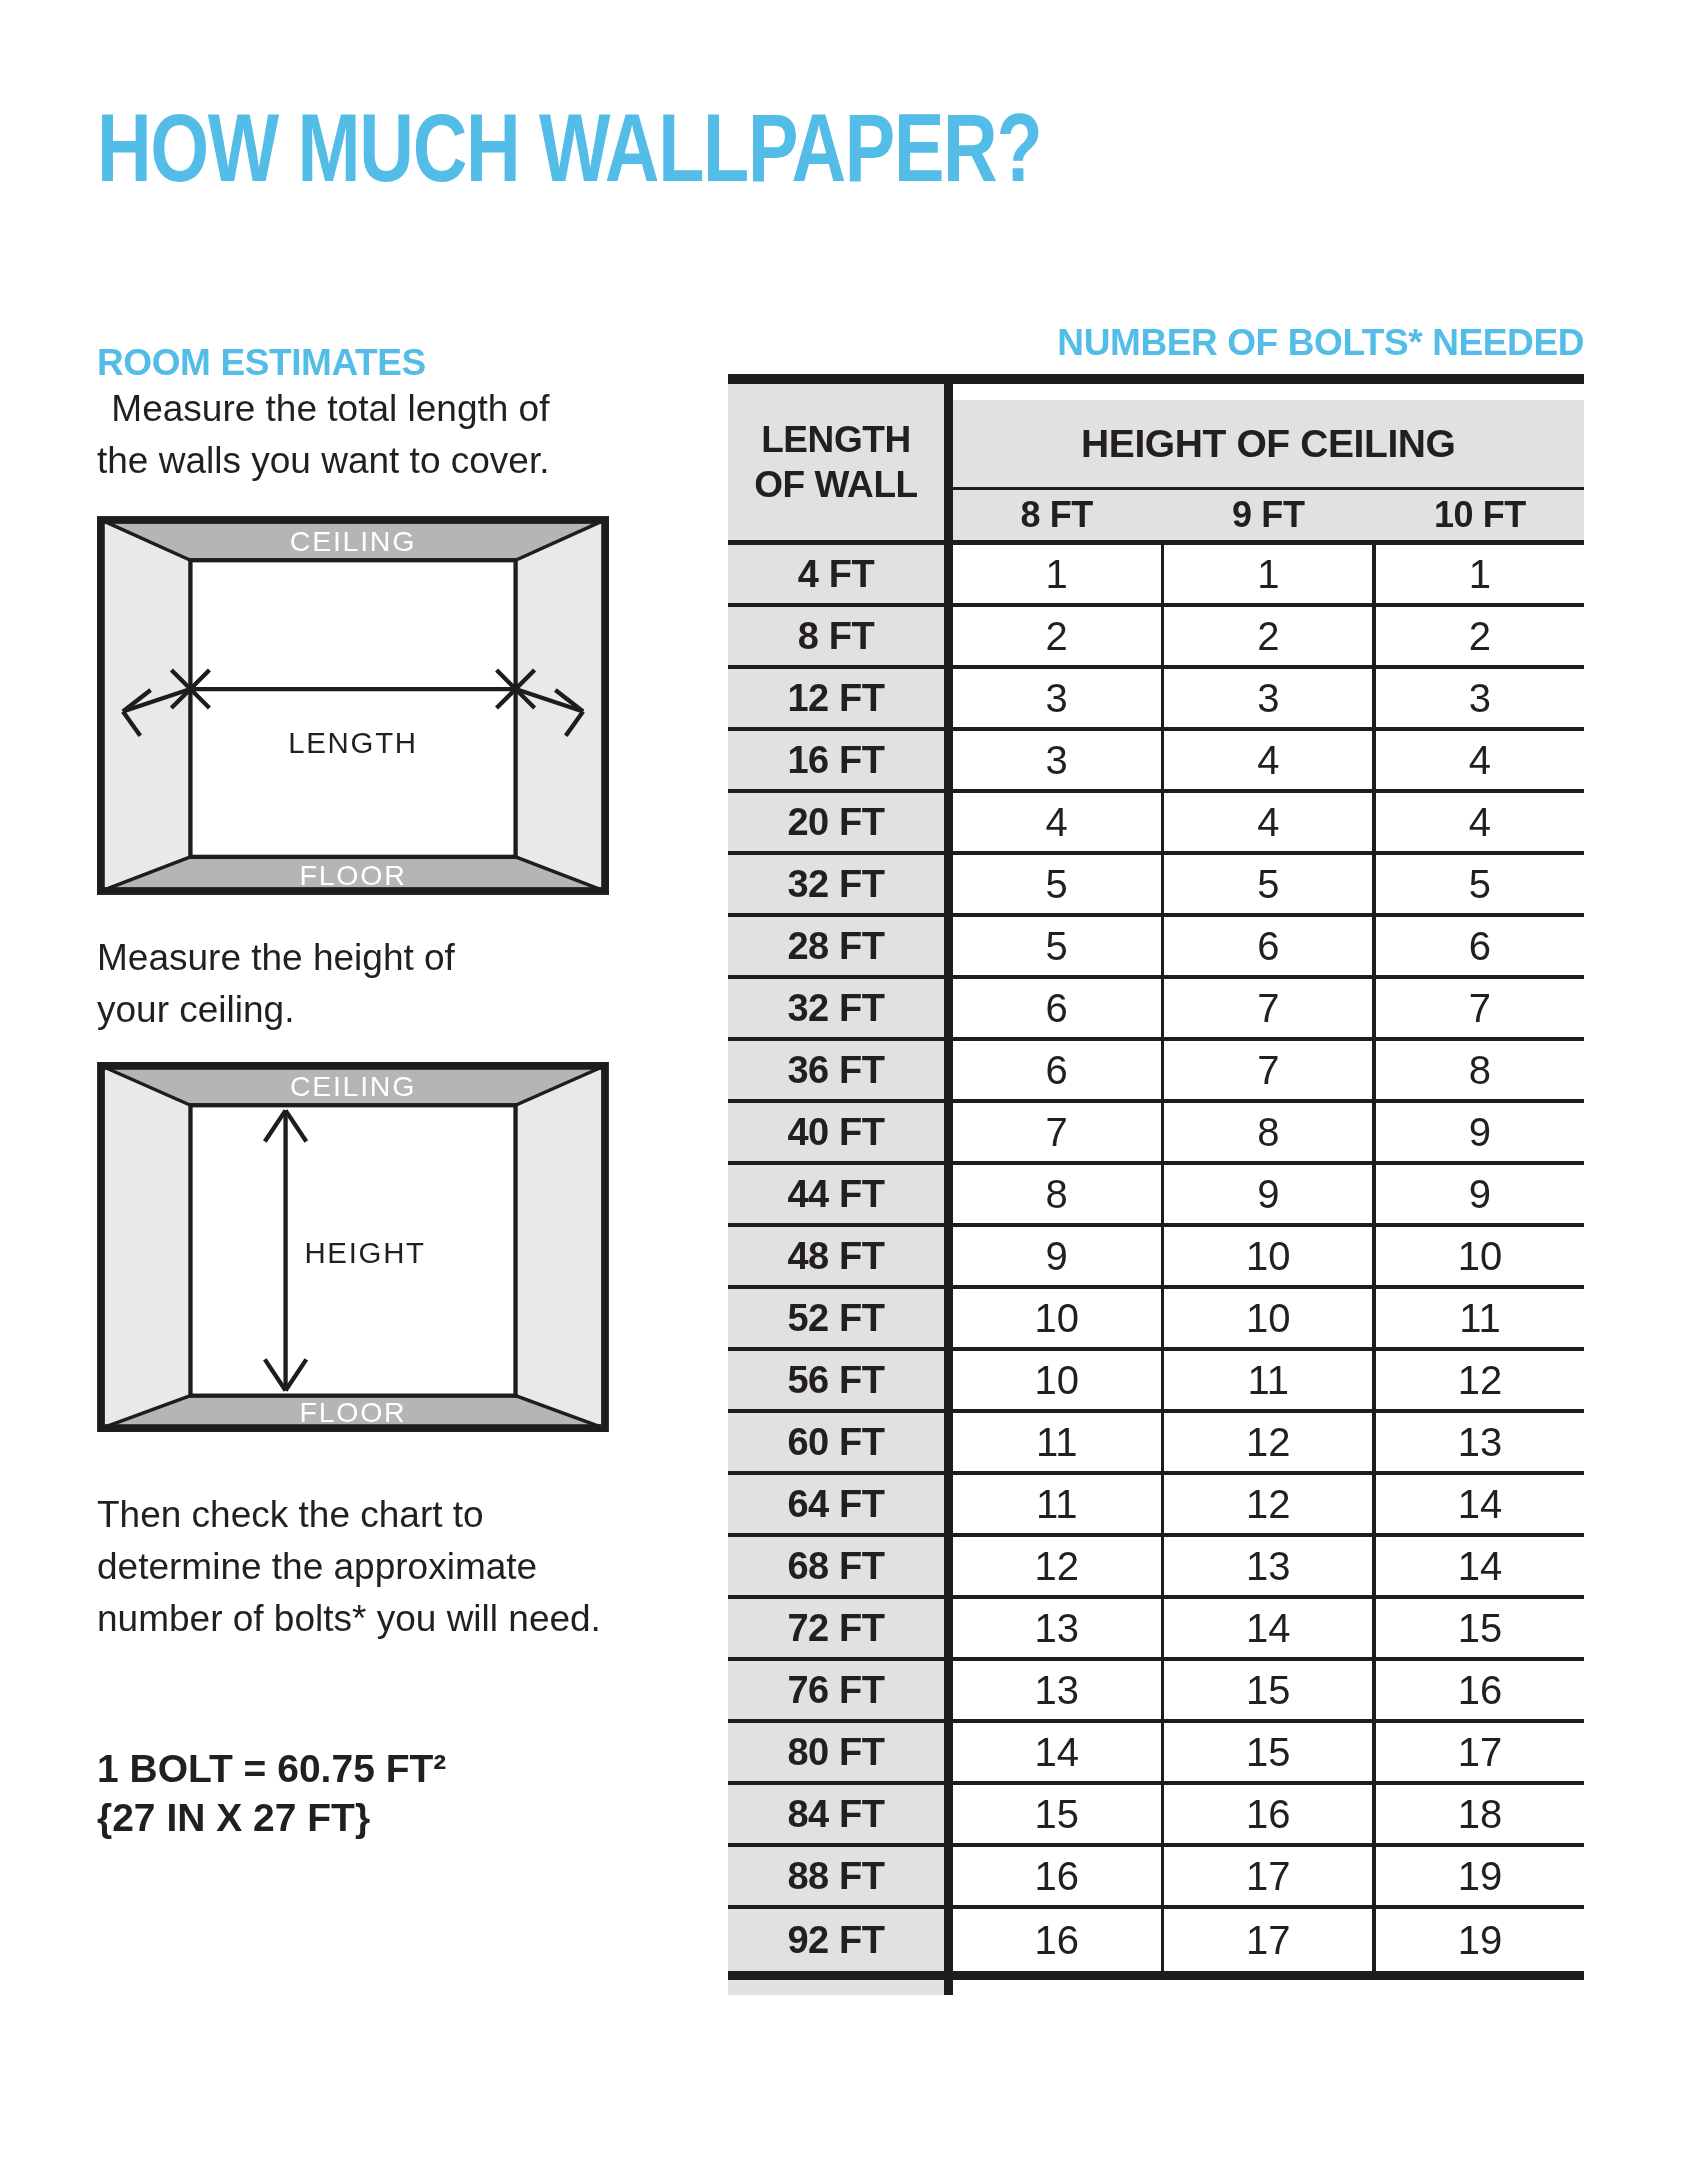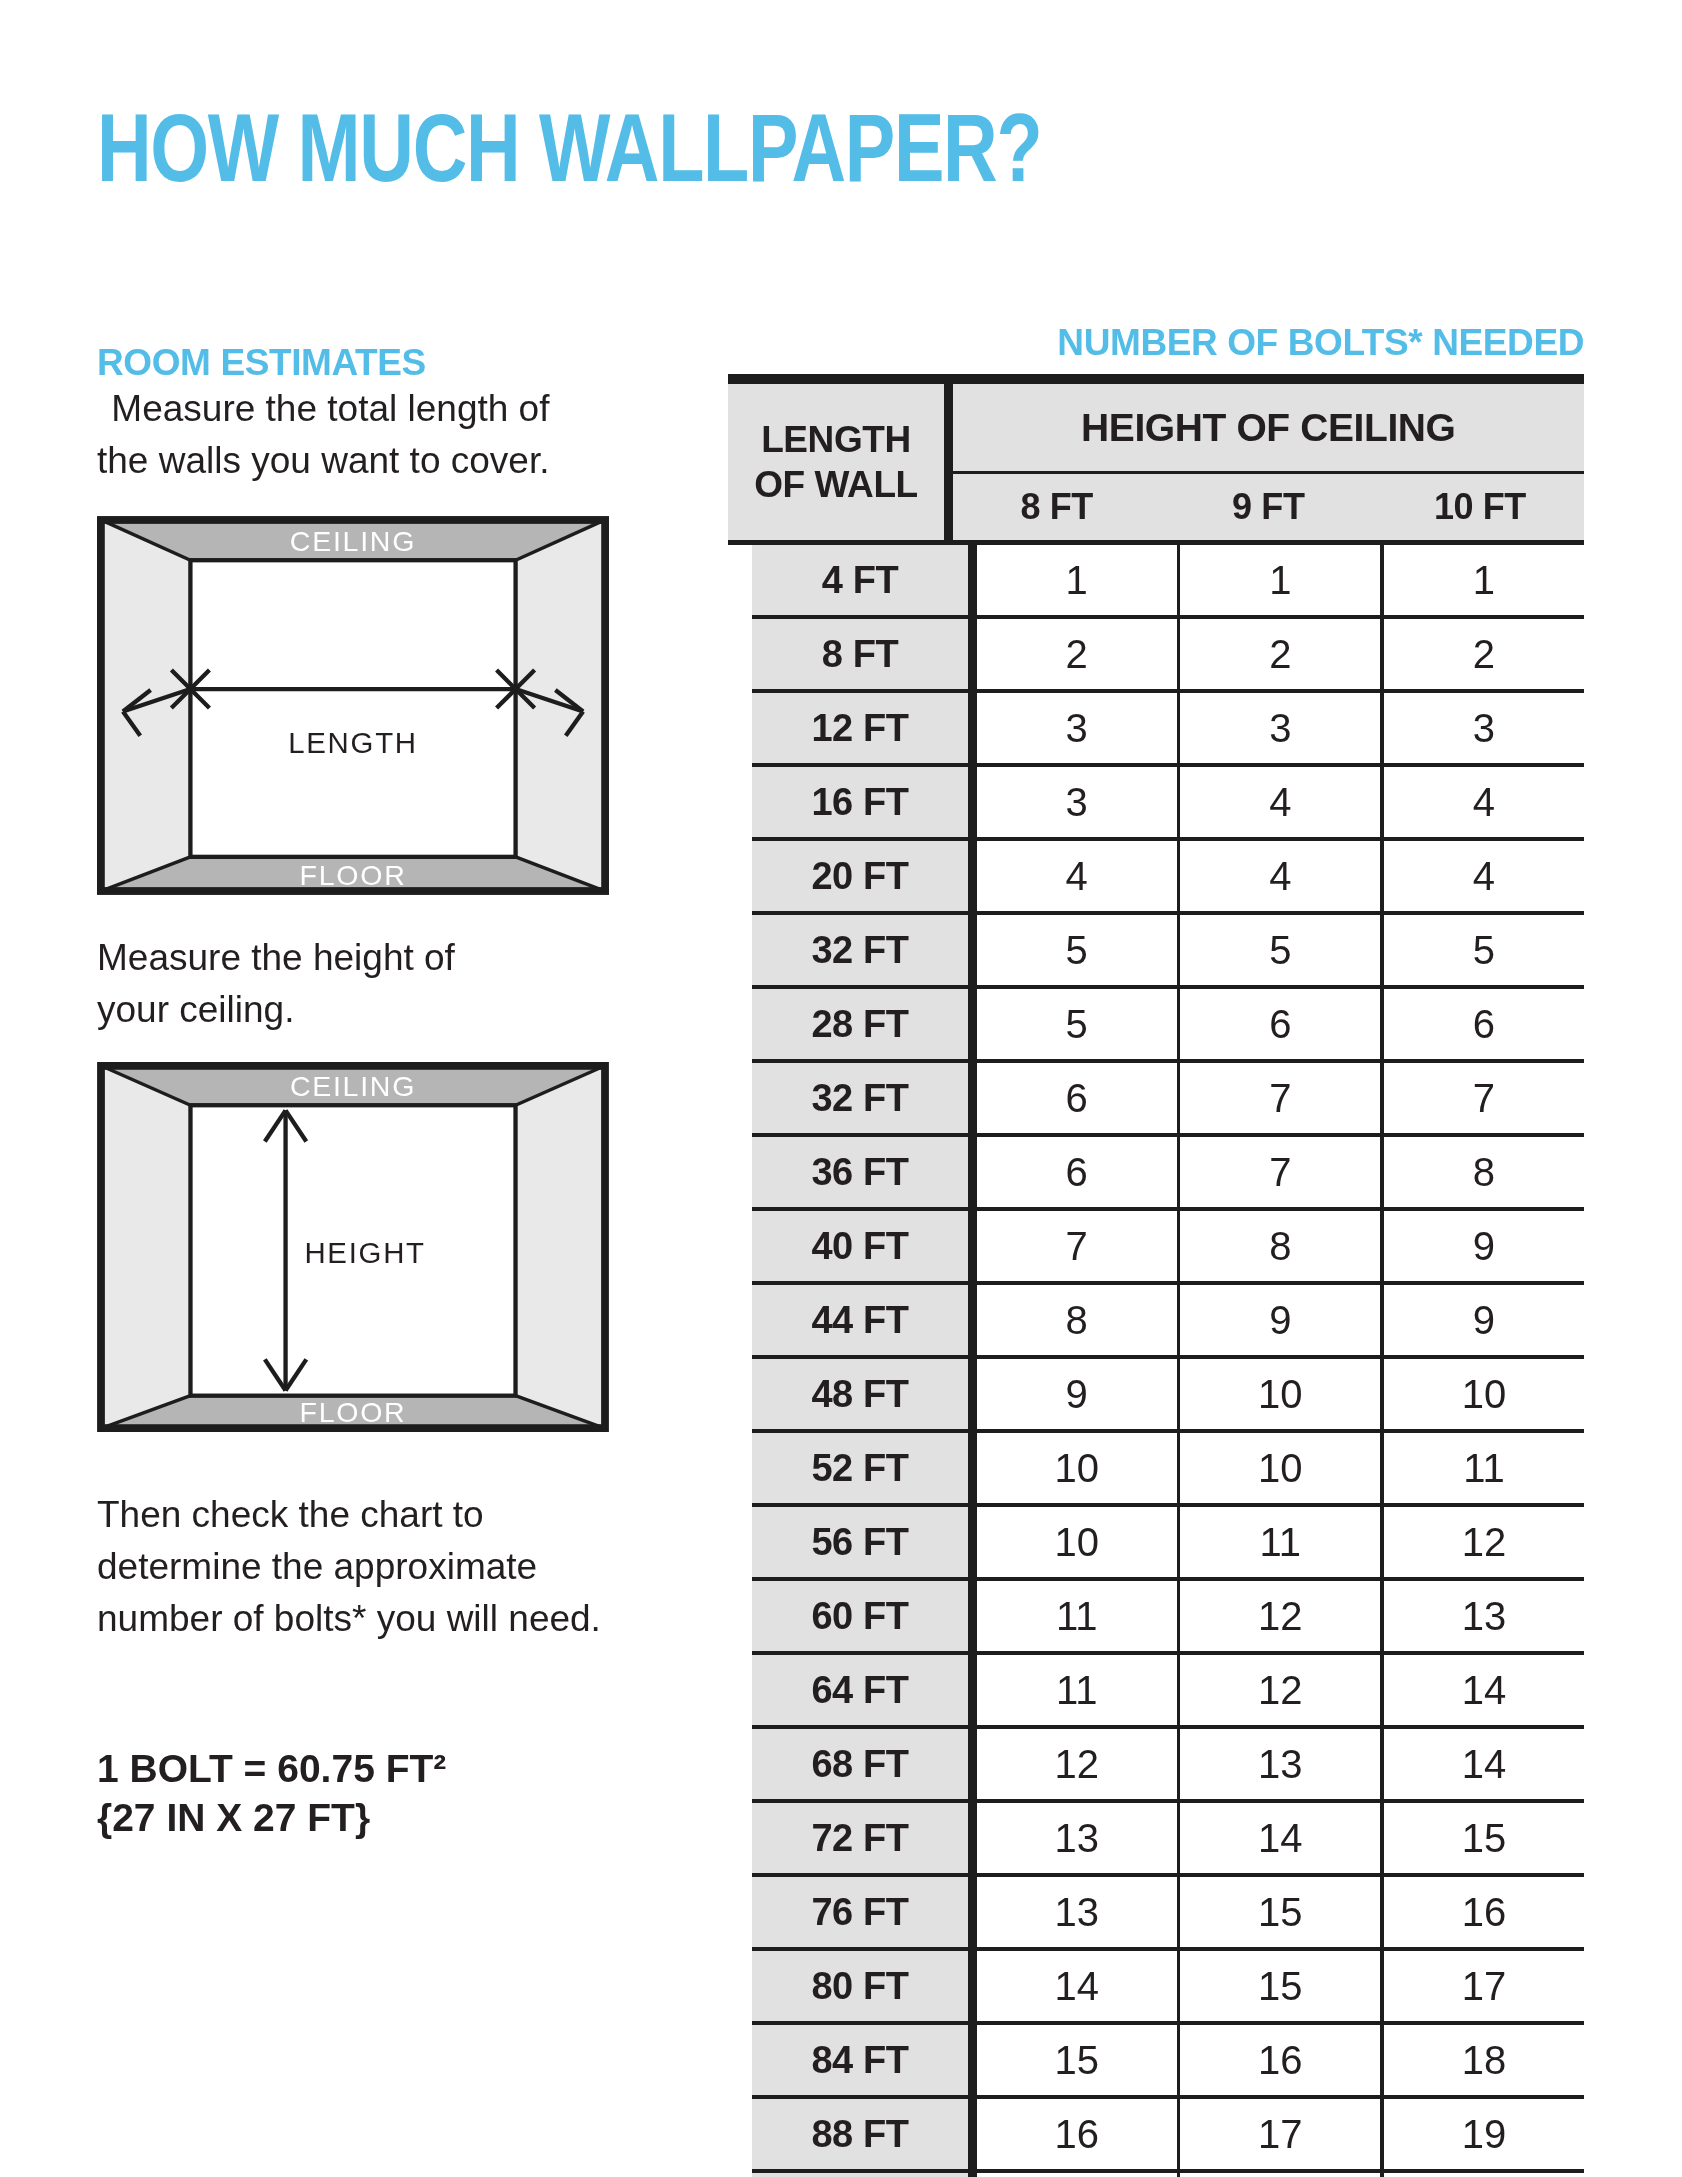--- a/index.html
+++ b/index.html
@@ -52,30 +52,30 @@
   .topbar{height:10.4px;background:var(--line);}
   .thead{display:flex;height:161px;box-sizing:border-box;border-bottom:5.2px solid var(--line);}
   .rowhead-cell{
     width:216px;background:var(--cellgray);display:flex;flex-direction:column;
     align-items:center;justify-content:center;font-size:37px;font-weight:bold;
     letter-spacing:-0.4px;line-height:45px;
   }
   .vdiv-thick{width:8.6px;background:var(--line);}
   .vdiv-thin{width:3.5px;background:var(--line);}
   .vdiv-ghost{width:3.5px;background:transparent;}
-  .thead-right{flex:1;display:flex;flex-direction:column;}
+  .thead-right{flex:1;display:flex;flex-direction:column;margin-top:16px;}
   .group-head{
     height:90px;box-sizing:border-box;border-bottom:3.5px solid var(--line);
     background:var(--cellgray);display:flex;align-items:center;justify-content:center;
     font-size:39px;font-weight:bold;letter-spacing:-0.4px;
   }
   .sub-row{flex:1;display:flex;background:var(--cellgray);}
   .sub-cell{flex:1;display:flex;align-items:center;justify-content:center;
     font-size:36px;font-weight:bold;letter-spacing:-0.4px;}
-  .trow{display:flex;height:74px;box-sizing:border-box;border-bottom:4.3px solid var(--line);margin-left:24px;}
+  .trow{display:flex;height:62px;box-sizing:border-box;border-bottom:4.3px solid var(--line);}
   .trow:last-child{border-bottom:none;}
   .label-cell{
     width:216px;background:var(--cellgray);display:flex;align-items:center;
     justify-content:center;font-size:38px;font-weight:bold;letter-spacing:-0.4px;
   }
   .val-cell{flex:1;display:flex;align-items:center;justify-content:center;font-size:40px;}
   .bottombar{height:8.6px;background:var(--line);}
   .stub{display:flex;height:14.7px;}
   .stub-gray{width:216px;background:var(--cellgray);}
   .stub-line{width:8.6px;background:var(--line);}

